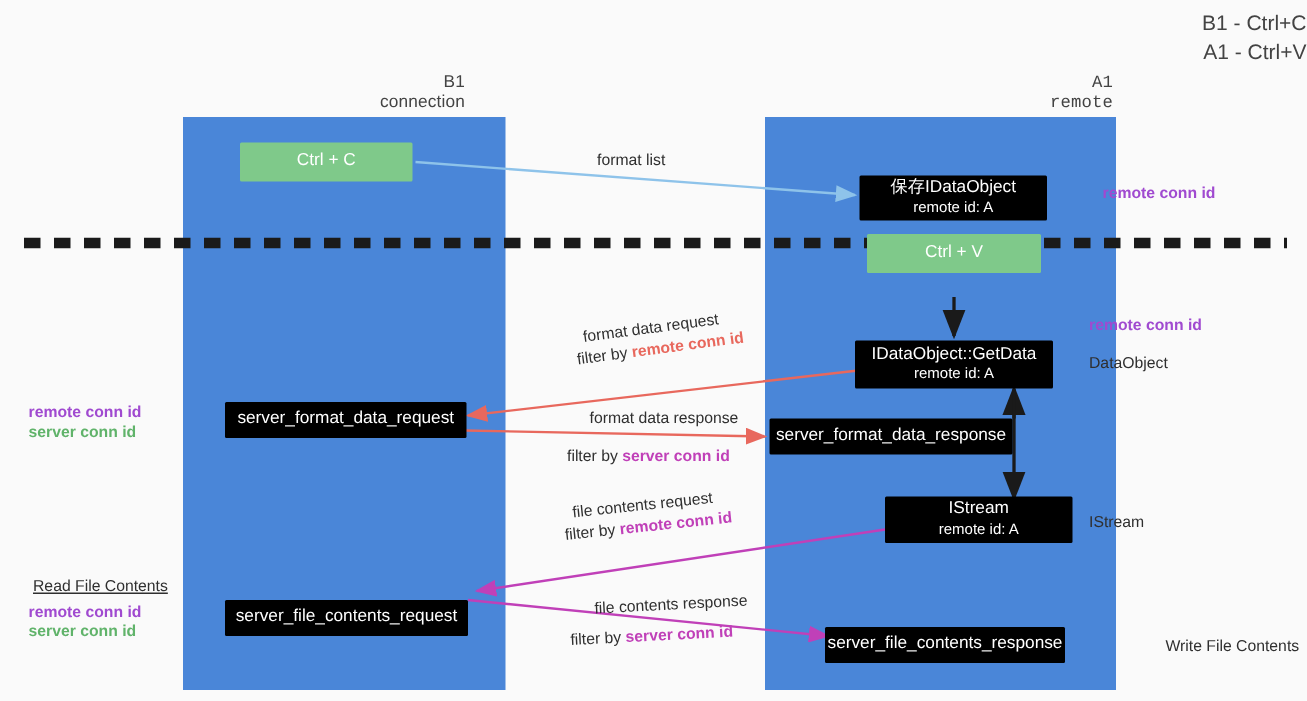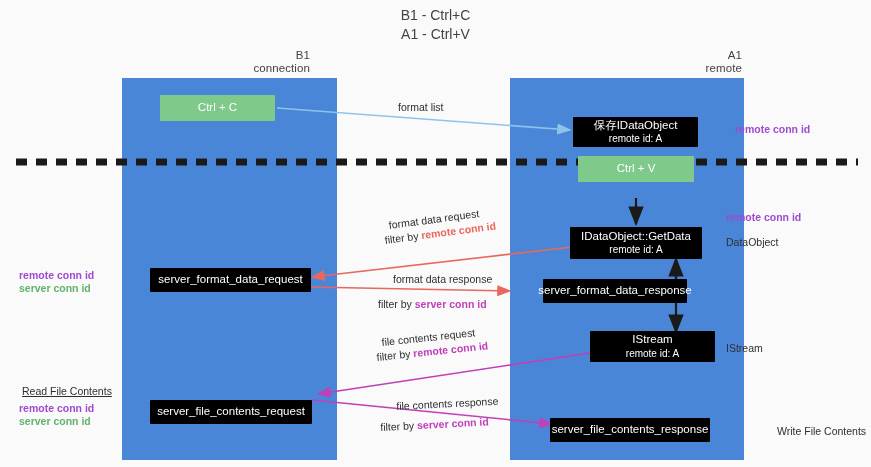--- a/index.html
+++ b/index.html
@@ -37,21 +37,21 @@
   .edge-label .hl-magenta{color:#c040b8;font-weight:bold;}
 
   .side-label{
     position:absolute;font-size:10.5px;line-height:13.5px;white-space:nowrap;
   }
   .side-label.dark{color:#2f2f2f;}
   .c-purple{color:#a04ad0;font-weight:bold;}
   .c-green{color:#60b36a;font-weight:bold;}
 
   .title-block{
-    position:absolute;left:0;right:0;top:6px;text-align:center;
+    position:absolute;left:0;right:0;top:6px;text-align:right;
     color:#434343;font-size:14px;line-height:19px;
   }
 
   .rot-a{transform:rotate(-7.5deg);transform-origin:left top;}
   .rot-b{transform:rotate(-6deg);transform-origin:left top;}
   .rot-c{transform:rotate(-3deg);transform-origin:left top;}
 </style>
 </head>
 <body>
 
@@ -59,21 +59,21 @@
 
   <div class="title-block">
     <div>B1 - Ctrl+C</div>
     <div>A1 - Ctrl+V</div>
   </div>
 
   <div class="lane-title" style="left:125px;top:49px;width:185px;">
     <div>B1</div>
     <div>connection</div>
   </div>
-  <div class="lane-title" style="left:512px;top:49px;width:230px;">
+  <div class="lane-title" style="left:512px;top:49px;width:230px;font-family:Liberation Mono, monospace;">
     <div>A1</div>
     <div>remote</div>
   </div>
 
   <div class="lane" style="left:122px;top:78px;width:215px;height:382px;"></div>
   <div class="lane" style="left:510px;top:78px;width:234px;height:382px;"></div>
 
   <svg class="svg-layer" viewBox="0 0 871 467">
     <defs>
       <marker id="ah-blue" markerWidth="9" markerHeight="7" refX="8" refY="3.5" orient="auto">
@@ -124,21 +124,21 @@
 
   <div class="node orange" style="left:570px;top:227px;width:132px;height:32px;">
     <div>IDataObject::GetData</div>
     <div class="l2">remote id: A</div>
   </div>
 
   <div class="node orange" style="left:150px;top:268px;width:161px;height:24px;">
     <div>server_format_data_request</div>
   </div>
 
-  <div class="node orange" style="left:543px;top:279px;width:144px;height:24px;">
+  <div class="node orange" style="left:513px;top:279px;width:162px;height:24px;">
     <div>server_format_data_response</div>
   </div>
 
   <div class="node orange" style="left:590px;top:331px;width:125px;height:31px;">
     <div>IStream</div>
     <div class="l2">remote id: A</div>
   </div>
 
   <div class="node orange" style="left:150px;top:385px;width:162px;height:24px;margin-top:15px;">
     <div>server_file_contents_request</div>

